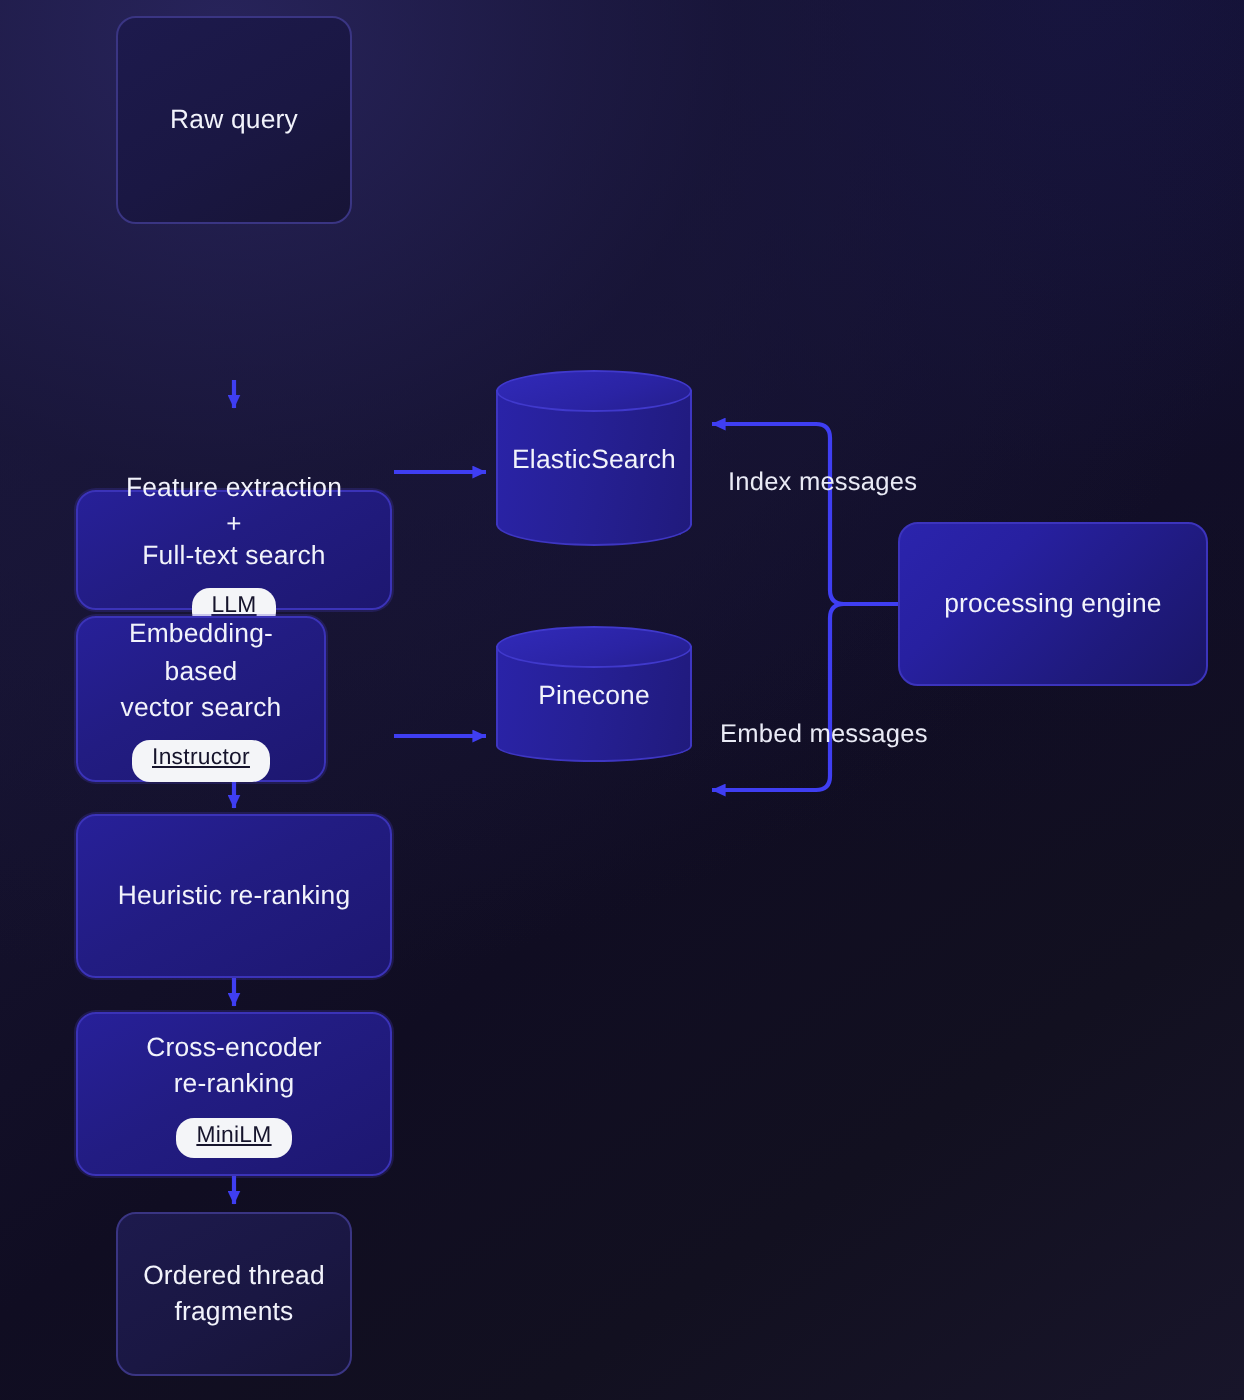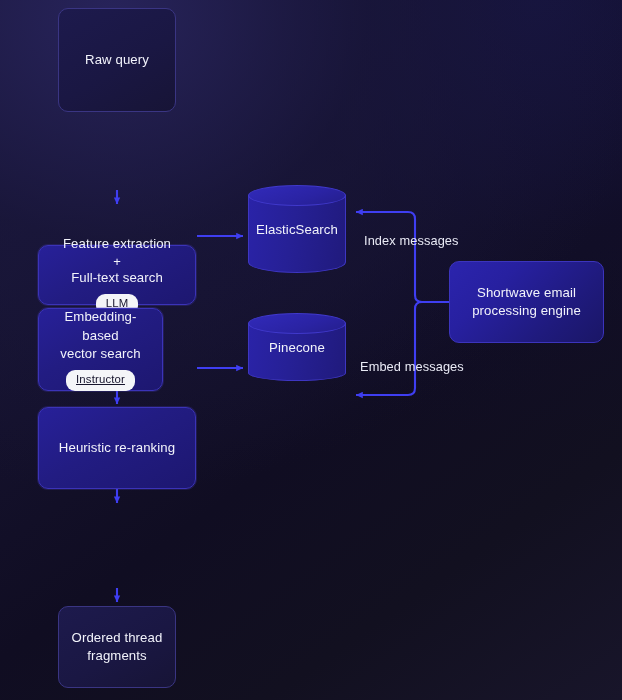--- a/index.html
+++ b/index.html
@@ -181,39 +181,43 @@
   <div class="node solid" style="left:38px; top:308px; width:125px; height:83px;">
     <span class="line">Embedding-based</span>
     <span class="line">vector search</span>
     <span class="badge">Instructor</span>
   </div>
 
   <div class="node solid" style="left:38px; top:407px; width:158px; height:82px;">
     <span class="line">Heuristic re-ranking</span>
   </div>
 
+  <div class="node solid" style="left:38px; top:506px; width:158px; height:82px;">
+    <span class="line">Cross-encoder</span>
+    <span class="line">re-ranking</span>
+    <span class="badge">MiniLM</span>
+  </div>
 
   <div class="node ghost" style="left:58px; top:606px; width:118px; height:82px;">
     <span class="line">Ordered thread</span>
     <span class="line">fragments</span>
   </div>
 
   <div class="cyl" style="left:248px; top:185px; width:98px; height:88px;">
     <div class="body"></div>
     <div class="top"></div>
     <div class="label">ElasticSearch</div>
   </div>
 
   <div class="cyl" style="left:248px; top:313px; width:98px; height:68px;">
     <div class="body"></div>
     <div class="top"></div>
     <div class="label">Pinecone</div>
   </div>
 
   <div class="node gradientbox" style="left:449px; top:261px; width:155px; height:82px;">
-    <span class="line">Shortwave email</span>
     <span class="line">processing engine</span>
   </div>
 
   <div class="conn-label" style="left:364px; top:233px;">Index messages</div>
   <div class="conn-label" style="left:360px; top:359px;">Embed messages</div>
 
 </div>
 
 </body></html>

